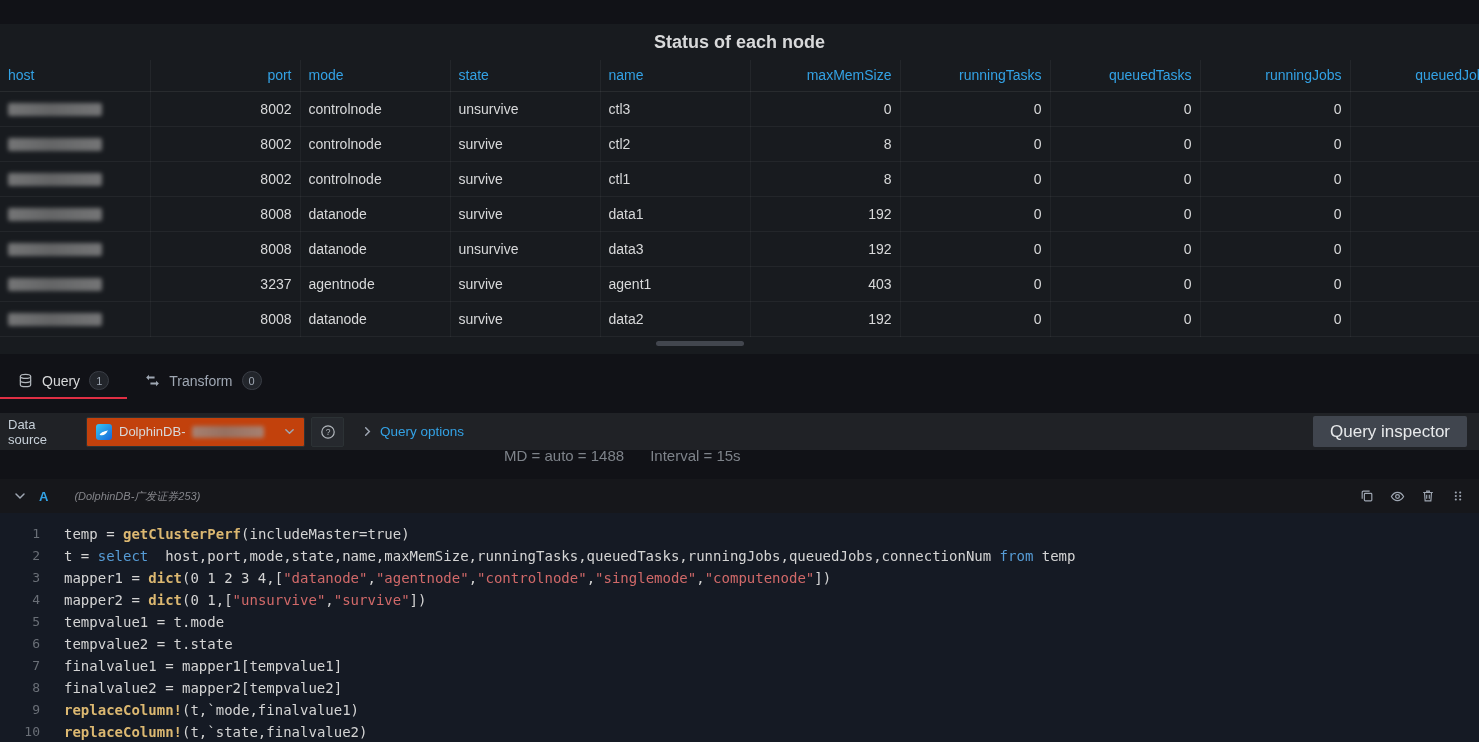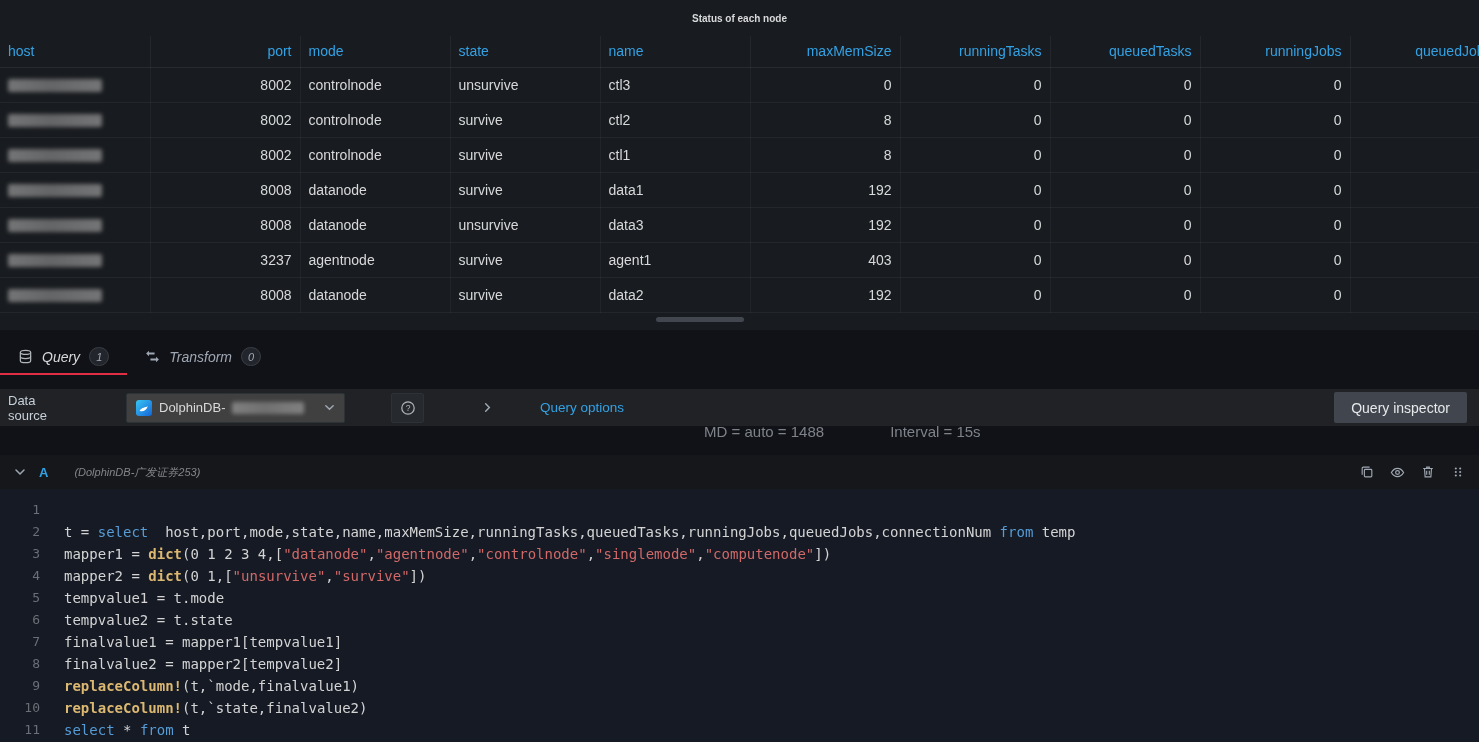--- a/index.html
+++ b/index.html
@@ -7,63 +7,63 @@
     width:1479px;height:742px;overflow:hidden;position:relative;
     background:#111217;color:#d8d9da;
     font-family:"Liberation Sans",sans-serif;
     -webkit-font-smoothing:antialiased;
   }
   .app{width:1479px;height:742px;}
 
   
   .panel{height:330px;background:#181b1f;position:relative;}
   .panel-title{height:36px;display:flex;align-items:center;justify-content:center;
-    font-size:10px;font-weight:600;color:#d8d9da;cursor:pointer;}
+    font-size:18px;font-weight:600;color:#d8d9da;cursor:pointer;margin-top:24px;}
   .table-wrap{width:1479px;overflow:hidden;}
   table{border-collapse:collapse;table-layout:fixed;width:1500px;font-size:14px;}
   th,td{width:150px;box-sizing:border-box;padding:0 8px;overflow:hidden;white-space:nowrap;}
   th{height:31px;text-align:left;color:#33a2e5;font-weight:500;cursor:pointer;
     border-right:1px solid rgba(255,255,255,0.05);border-bottom:1px solid rgba(255,255,255,0.07);}
   td{height:35px;color:#d8d9da;
     border-right:1px solid rgba(255,255,255,0.045);border-bottom:1px solid rgba(255,255,255,0.05);}
   .num{text-align:right;}
   .redact{display:inline-block;width:94px;height:13px;border-radius:2px;vertical-align:middle;
     background:linear-gradient(90deg,#9c9c9c 0%,#858585 45%,#9c9c9c 100%);
     filter:blur(2px);opacity:.7;}
   .hscroll{position:absolute;bottom:7px;left:0;width:100%;height:6px;}
   .hthumb{position:absolute;left:656px;width:88px;height:5px;border-radius:3px;background:#4a4e57;opacity:.85;cursor:pointer;}
 
   
   .tabs{margin-top:8px;height:37px;display:flex;align-items:stretch;}
   .tab{position:relative;display:flex;align-items:center;gap:9px;padding:0 18px;
-    cursor:pointer;font-size:14px;font-weight:500;color:#9fa7b3;font-style:italic;}
+    cursor:pointer;font-size:14px;font-weight:500;color:#9fa7b3;}
   .tab.active{color:#d8d9da;}
   .tab .underline{position:absolute;left:0;right:0;bottom:0;height:2px;background:#e02f44;}
   .badge{min-width:20px;height:19px;padding:0 6px;box-sizing:border-box;display:inline-flex;
     align-items:center;justify-content:center;border-radius:10px;background:#22252b;
     border:1px solid #3a3e46;font-size:11px;font-weight:500;color:#9fa7b3;}
   .ticon{display:flex;align-items:center;}
 
   
   .toolbar{margin-top:14px;height:37px;background:#202226;display:flex;align-items:center;
-    padding:0 12px 0 8px;gap:40px;}
+    padding:0 12px 0 8px;}
   .ds-label{font-size:13px;color:#c7d0d9;margin-right:9px;width:69px;}
-  .ds-picker{width:219px;height:30px;box-sizing:border-box;background:#404040;
+  .ds-picker{width:219px;height:30px;box-sizing:border-box;background:#c2410c;
     border:1px solid #2c3235;border-radius:2px;display:flex;align-items:center;gap:7px;
     padding:0 9px;font-size:13px;color:#d8d9da;cursor:pointer;}
   .ds-chev{margin-left:auto;display:flex;}
   .redact-sm{width:72px;height:12px;}
   .help-btn{width:33px;height:30px;margin-left:6px;background:#26292e;border:1px solid #2c3235;
     border-radius:2px;display:flex;align-items:center;justify-content:center;cursor:pointer;padding:0;}
   .qo-chev{margin-left:18px;display:flex;}
   .qo-label{margin-left:7px;color:#33a2e5;font-size:13.5px;font-weight:500;cursor:pointer;}
   .meta{margin-left:40px;color:#7e838a;font-size:15px;margin-top:48px;}
   .meta + .meta{margin-left:26px;}
   .inspector-btn{margin-left:auto;height:31px;padding:0 17px;background:#40454e;color:#e7e9eb;
-    border:none;border-radius:2px;font-size:14px;font-weight:500;cursor:pointer;
+    border:none;border-radius:2px;font-size:17px;font-weight:500;cursor:pointer;
     font-family:"Liberation Sans",sans-serif;}
 
   
   .qcard{margin-top:29px;}
   .qhead{height:34px;background:#16171b;display:flex;align-items:center;padding:0 14px;cursor:pointer;}
   .qcollapse{display:flex;}
   .qletter{color:#33a2e5;font-weight:600;font-size:13px;margin-left:13px;}
   .qdesc{color:#84858a;font-style:italic;font-size:11px;margin-left:26px;}
   .qicons{margin-left:auto;display:flex;gap:16px;align-items:center;}
   .qicons .icon{display:flex;cursor:pointer;}
@@ -298,20 +298,21 @@
             <circle cx="5.5" cy="12" r="1.2"></circle>
               <circle cx="10.5" cy="12" r="1.2"></circle>
           </svg>
         </span>
       </div>
     </div>
     <div class="editor">
       <div class="lines">
           <div class="code-row">
             <span class="ln">1</span>
+            <span class="code"><span class="tk-p">temp = </span><span class="tk-f">getClusterPerf</span><span class="tk-p">(includeMaster=true)</span></span>
           </div>
           <div class="code-row">
             <span class="ln">2</span>
             <span class="code"><span class="tk-p">t = </span><span class="tk-k">select</span><span class="tk-p">  host,port,mode,state,name,maxMemSize,runningTasks,queuedTasks,runningJobs,queuedJobs,connectionNum </span><span class="tk-k">from</span><span class="tk-p"> temp</span></span>
           </div>
           <div class="code-row">
             <span class="ln">3</span>
             <span class="code"><span class="tk-p">mapper1 = </span><span class="tk-f">dict</span><span class="tk-p">(0 1 2 3 4,[</span><span class="tk-s">"datanode"</span><span class="tk-p">,</span><span class="tk-s">"agentnode"</span><span class="tk-p">,</span><span class="tk-s">"controlnode"</span><span class="tk-p">,</span><span class="tk-s">"singlemode"</span><span class="tk-p">,</span><span class="tk-s">"computenode"</span><span class="tk-p">])</span></span>
           </div>
           <div class="code-row">

